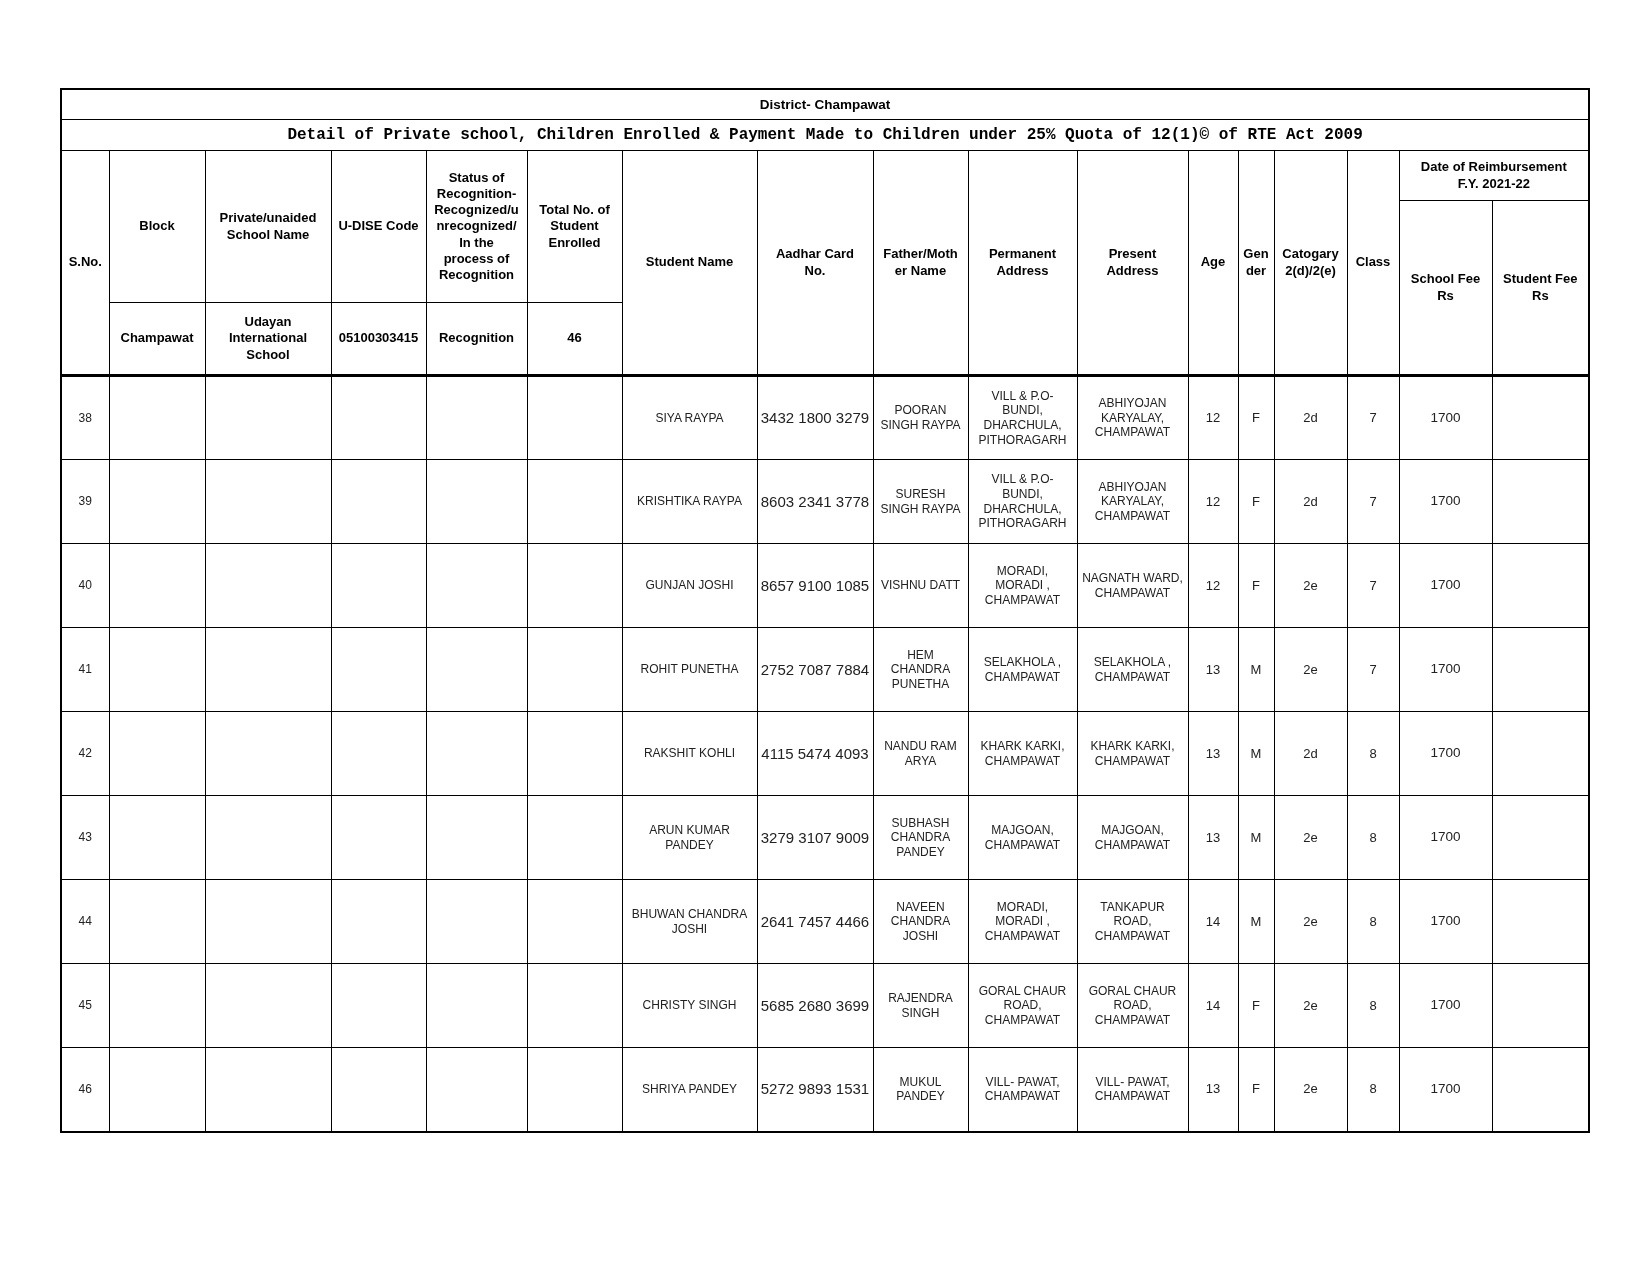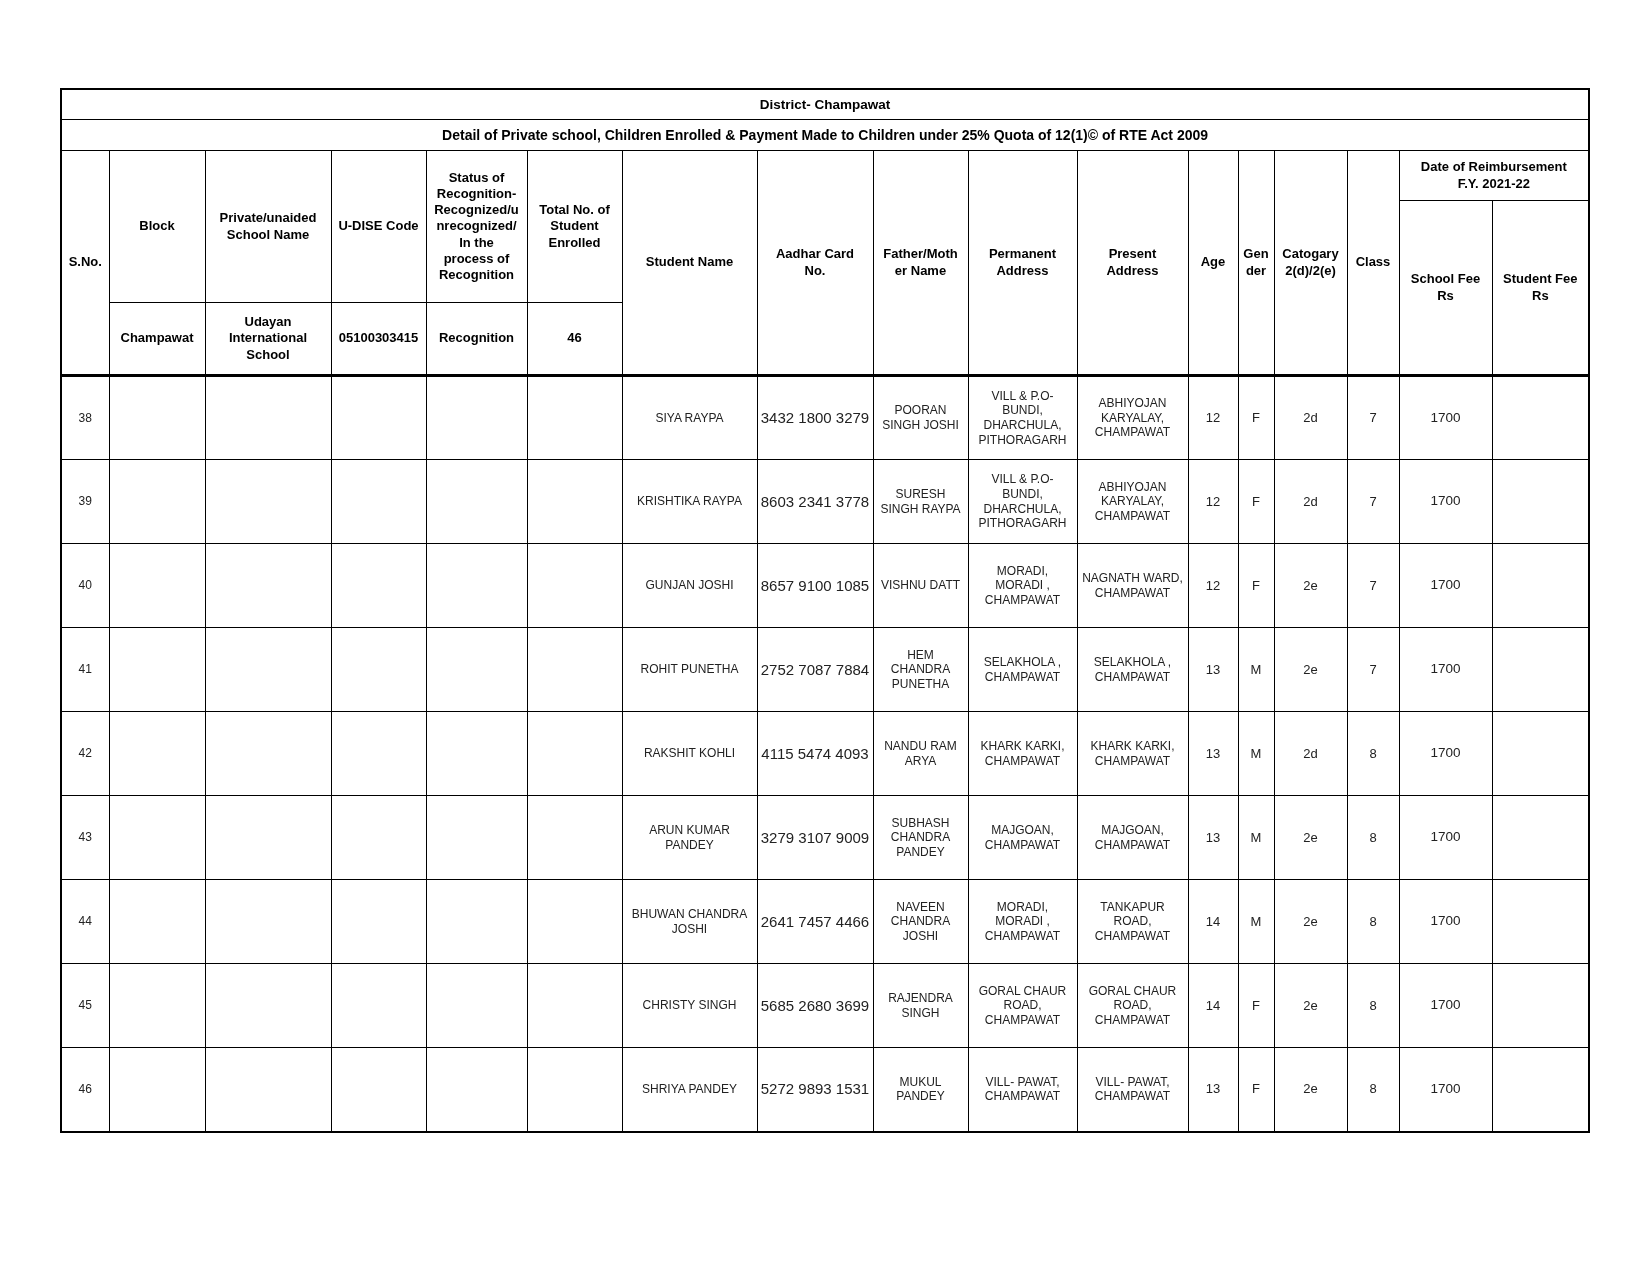--- a/index.html
+++ b/index.html
@@ -6,21 +6,21 @@
   .page{position:relative;width:1650px;height:1275px;background:#ffffff;overflow:hidden;
         font-family:"Liberation Sans",sans-serif;color:#000;}
   table.sheet{position:absolute;left:60px;top:88px;width:1528px;table-layout:fixed;
               border-collapse:collapse;background:#fff;}
   table.sheet td{border:1px solid #000;vertical-align:middle;text-align:center;
                  padding:1px 3px;overflow:hidden;}
   
   table.sheet{border:2px solid #000;}
   td.district{text-align:left;font-weight:bold;font-size:13.5px;padding-left:5px;
               border-bottom:2px solid #000;height:27px;margin-top:28px;}
-  td.title{font-weight:bold;font-size:14px;height:28px;}
+  td.title{font-weight:bold;font-size:16px;height:28px;font-family:Liberation Mono, monospace;}
   td.hdr{font-weight:bold;font-size:13px;line-height:1.25;white-space:pre-line;}
   tr.h1{height:50px;}
   tr.h2{height:102px;}
   tr.school-row{height:73px;}
   #rows tr{height:84px;}
   #rows tr:first-child td{border-top:3px solid #000;}
   td.c{font-size:13px;color:#222;line-height:1.2;}
   td.sno{font-size:12px;}
   td.name{font-size:12px;}
   td.aadhar{font-size:15px;padding:1px 1px;}
@@ -111,21 +111,21 @@
     <tbody id="rows">
         <tr class="data-row">
     <td class="c sno">38</td>
     <td class="c"></td>
     <td class="c"></td>
     <td class="c"></td>
     <td class="c"></td>
     <td class="c"></td>
     <td class="c name">SIYA RAYPA</td>
     <td class="c aadhar">3432 1800 3279</td>
-    <td class="c small">POORAN SINGH JOSHI</td>
+    <td class="c small">POORAN SINGH RAYPA</td>
     <td class="c small">VILL &amp; P.O-BUNDI, DHARCHULA, PITHORAGARH</td>
     <td class="c small">ABHIYOJAN KARYALAY, CHAMPAWAT</td>
     <td class="c">12</td>
     <td class="c">F</td>
     <td class="c">2d</td>
     <td class="c">7</td>
     <td class="c fee">1700</td>
     <td class="c fee"></td>
   </tr>
         <tr class="data-row">

